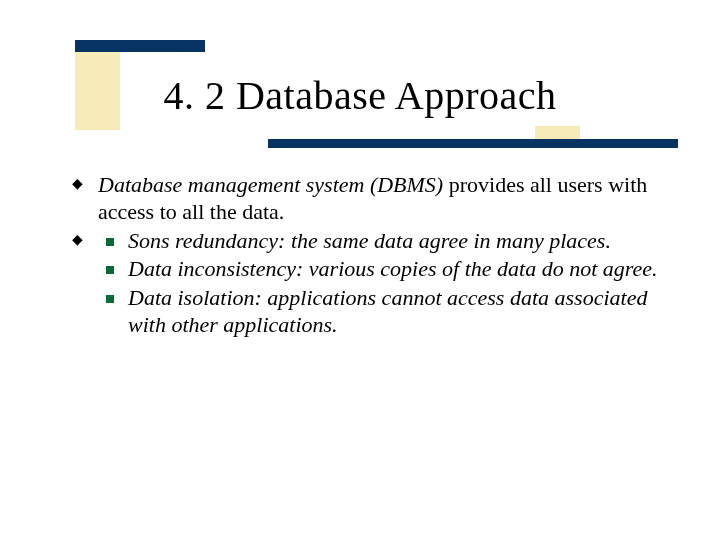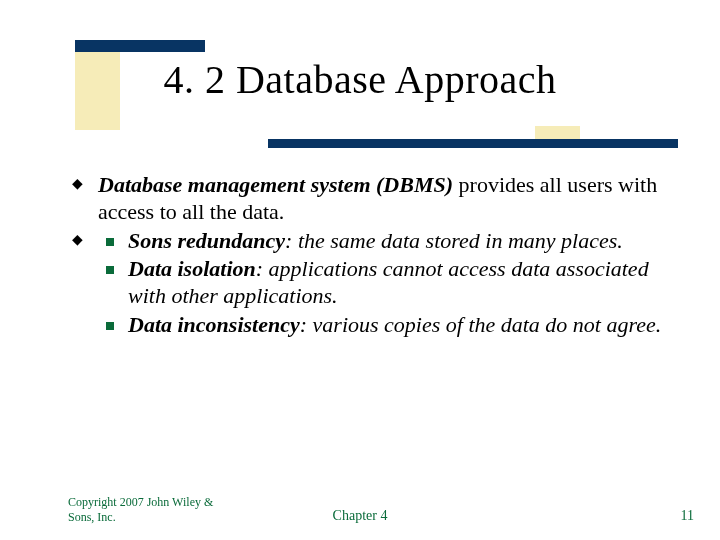--- a/index.html
+++ b/index.html
@@ -12,21 +12,21 @@
   }
   .slide {
     width: 720px;
     height: 540px;
     position: relative;
     padding: 0;
   }
   
   .title-area {
     position: relative;
-    padding-top: 42px;
+    padding-top: 58px;
   }
   .deco-top-bar {
     position: absolute;
     top: 40px;
     left: 75px;
     width: 130px;
     height: 12px;
     background: #083463;
     z-index: 2;
   }
@@ -99,21 +99,21 @@
   }
   ul.sub > li::before {
     content: "";
     position: absolute;
     left: 8px;
     top: 10px;
     width: 8px;
     height: 8px;
     background: #0a6b3a;
   }
-  .bi { font-style: italic; font-weight: bold; }
+  .bi { font-style: italic; font-weight: normal; }
   .i  { font-style: italic; }
   
   .footer {
     position: absolute;
     bottom: 16px;
     left: 0;
     right: 0;
     height: 34px;
   }
   .copyright {
@@ -155,32 +155,27 @@
   </div>
 
   <div class="content">
     <ul class="top">
       <li>
         <span class="bi">Database management system (DBMS)</span><span> provides all users with access to all the data.</span>
       </li>
       <li>
         <ul class="sub">
           <li>
-            <span class="bi">Sons redundancy</span><span class="i">: the same data stored in many places.</span>
+            <span class="bi">Sons redundancy</span><span class="i">: the same data agree in many places.</span>
+          </li>
+          <li>
+            <span class="bi">Data inconsistency</span><span class="i">: various copies of the data do not agree.</span>
           </li>
           <li>
             <span class="bi">Data isolation</span><span class="i">: applications cannot access data associated with other applications.</span>
-          </li>
-          <li>
-            <span class="bi">Data inconsistency</span><span class="i">: various copies of the data do not agree.</span>
           </li>
         </ul>
       </li>
     </ul>
   </div>
 
-  <div class="footer">
-    <div class="copyright">Copyright 2007 John Wiley &amp; Sons, Inc.</div>
-    <div class="chapter">Chapter 4</div>
-    <div class="pagenum">11</div>
-  </div>
 
 </div>
 
 </body></html>

